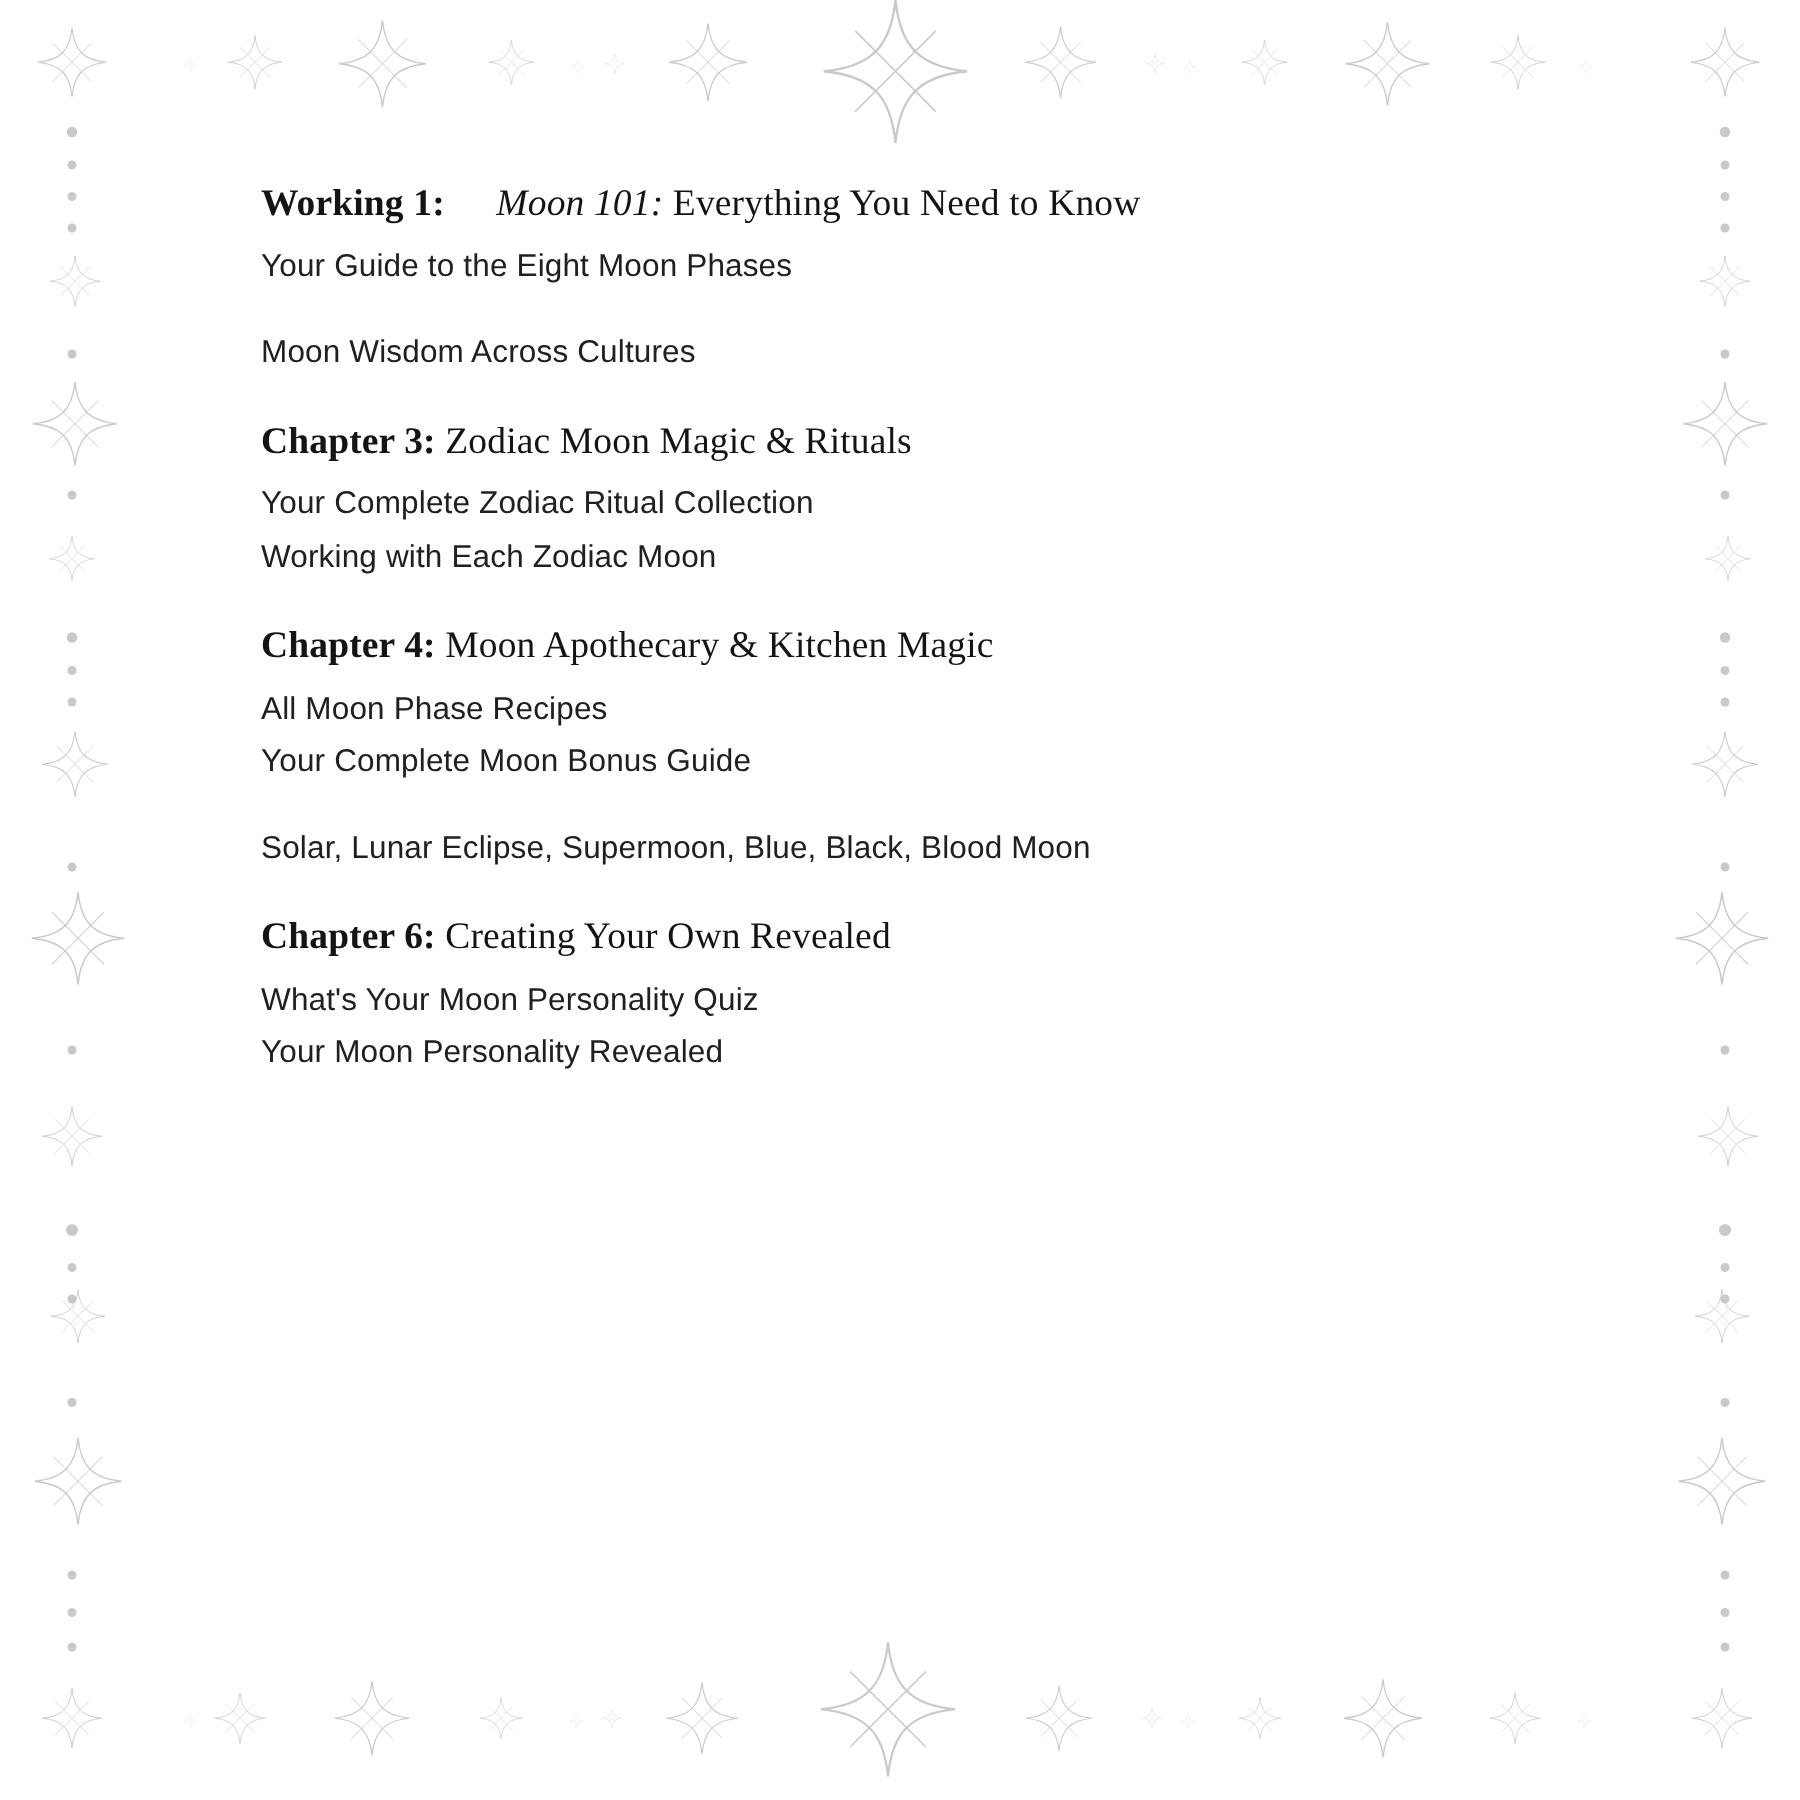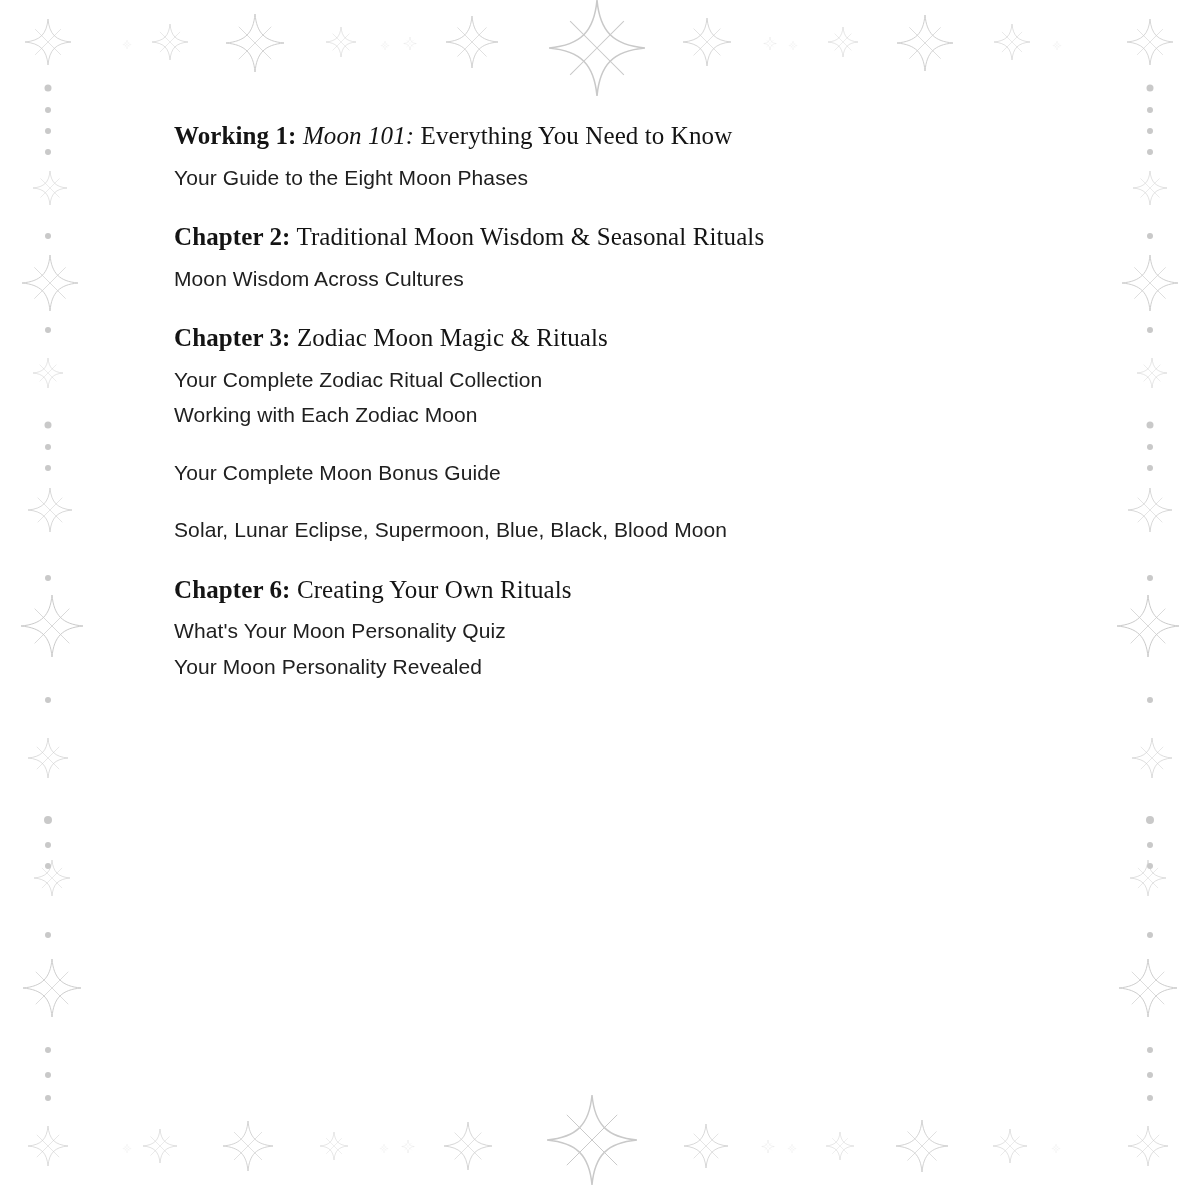--- a/index.html
+++ b/index.html
@@ -54,20 +54,21 @@
     letter-spacing: .1px;
   }
   .chapter-label {
     font-weight: bold;
   }
   .chapter-title {
     font-weight: normal;
   }
   .chapter-title.italic-lead .ital {
     font-style: italic;
+    margin-left: 28px;
   }
 
   .sub-line {
     font-family: "Liberation Sans", sans-serif;
     font-size: 21px;
     line-height: 1.5;
     color: #202020;
     margin: 0 0 4px 0;
     font-weight: 350;
     letter-spacing: .1px;
@@ -317,32 +318,33 @@
     <div class="dot" style="left: 1150px; top: 1075px; width: 6px; height: 6px;"></div>
     <div class="dot" style="left: 1150px; top: 1098px; width: 6px; height: 6px;"></div>
   </div>
 
 <div id="toc">
     <div class="group">
       <div class="chapter-line"><span class="chapter-label">Working 1:</span> <span class="chapter-title italic-lead"><i class="ital">Moon 101:</i></span> <span class="chapter-title">Everything You Need to Know</span></div>
       <div class="sub-line">Your Guide to the Eight Moon Phases</div>
     </div>
     <div class="group">
-      <div class="chapter-line"><span class="chapter-label">Chapter 2:</span> <span class="chapter-title">Traditional Moon Wisdom &amp; Seasonal Rituals</span></div>
       <div class="sub-line">Moon Wisdom Across Cultures</div>
     </div>
     <div class="group">
       <div class="chapter-line"><span class="chapter-label">Chapter 3:</span> <span class="chapter-title">Zodiac Moon Magic &amp; Rituals</span></div>
       <div class="sub-line">Your Complete Zodiac Ritual Collection</div>
       <div class="sub-line">Working with Each Zodiac Moon</div>
     </div>
     <div class="group">
+      <div class="chapter-line"><span class="chapter-label">Chapter 4:</span> <span class="chapter-title">Moon Apothecary &amp; Kitchen Magic</span></div>
+      <div class="sub-line">All Moon Phase Recipes</div>
       <div class="sub-line">Your Complete Moon Bonus Guide</div>
     </div>
     <div class="group">
       <div class="sub-line">Solar, Lunar Eclipse, Supermoon, Blue, Black, Blood Moon</div>
     </div>
     <div class="group">
-      <div class="chapter-line"><span class="chapter-label">Chapter 6:</span> <span class="chapter-title">Creating Your Own Rituals</span></div>
+      <div class="chapter-line"><span class="chapter-label">Chapter 6:</span> <span class="chapter-title">Creating Your Own Revealed</span></div>
       <div class="sub-line">What's Your Moon Personality Quiz</div>
       <div class="sub-line">Your Moon Personality Revealed</div>
     </div>
   </div>
 
 </body></html>

